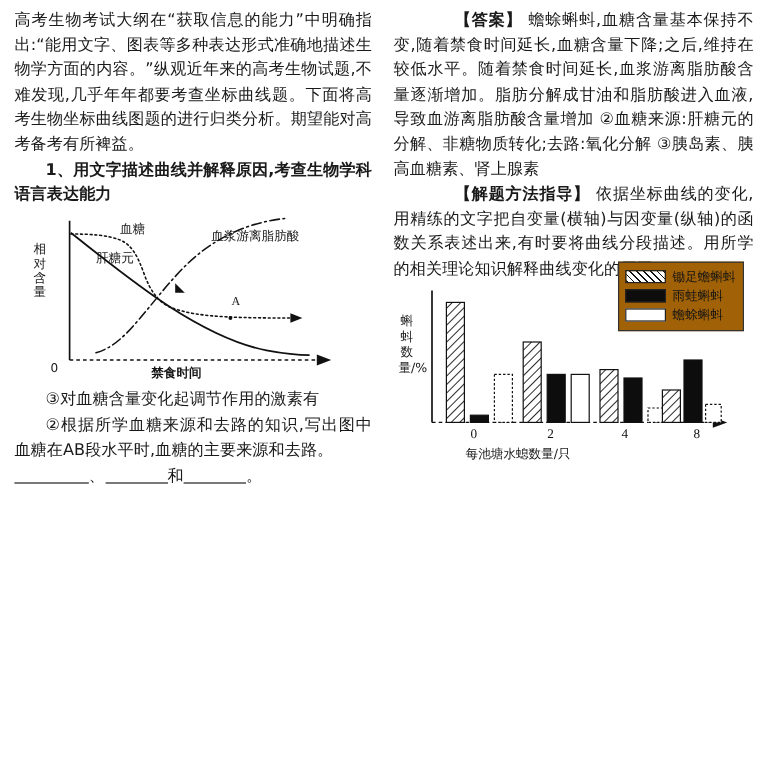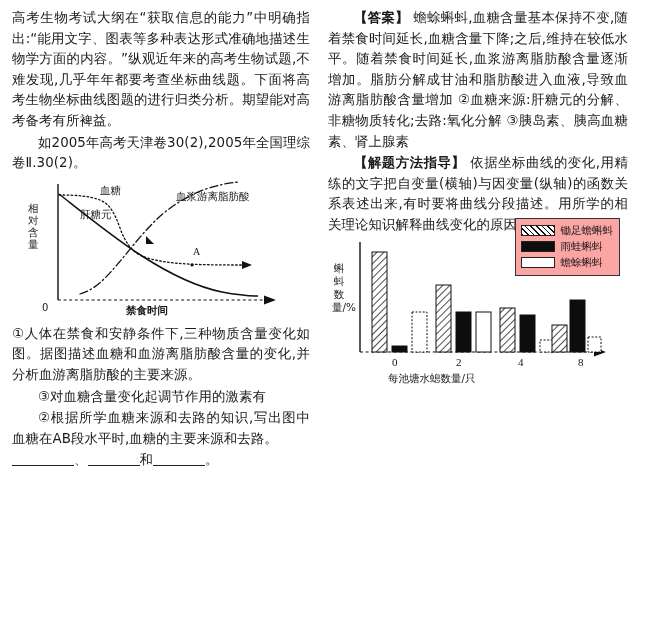--- a/index.html
+++ b/index.html
@@ -28,21 +28,21 @@
     margin:0 0 1px 0;
     font-size:13.4px;
     line-height:20.6px;
     text-align:justify;
     text-justify:inter-ideograph;
     letter-spacing:0.1px;
     color:#1a1a1a;
     font-family:"DejaVu Sans","Liberation Sans",sans-serif;
   }
   p.indent{text-indent:26px;}
-  .bold{font-weight:bold;}
+  .bold{font-weight:bold;margin-left:25px;}
   .blank{display:inline-block;border-bottom:1px solid #222;width:62px;height:13px;vertical-align:-2px;}
   .blank.sm{width:52px;}
 
   
   .figure-line{
     position:relative;
     width:262px;height:140px;
     margin:6px 0 4px 16px;
   }
   .lc-ylabel{
@@ -78,21 +78,21 @@
     font-size:10.5px;color:#1a1a1a;white-space:nowrap;
   }
   .bc-tick{
     position:absolute;top:116px;font-size:11px;
     font-family:"Liberation Serif",serif;color:#111;
   }
   .bc-legend{
     position:absolute;right:4px;top:-22px;
     border:1px solid #333;
     padding:3px 6px 3px 5px;
-    background:#fca5a5;
+    background:#a16207;
   }
   .bc-legend-row{
     display:flex;align-items:center;gap:6px;margin:2px 0;
   }
   .sw{width:34px;height:11px;border:1px solid #222;box-sizing:border-box;}
   .sw-hatch{
     background:
       repeating-linear-gradient(45deg,#111 0 1px,#fff 1px 4px);
   }
   .sw-black{background:#0d0d0d;}
@@ -101,22 +101,22 @@
 </style>
 </head>
 <body>
 
 <div class="page">
 
   <div class="col col-left">
 
     <p class="para">高考生物考试大纲在“获取信息的能力”中明确指出:“能用文字、图表等多种表达形式准确地描述生物学方面的内容。”纵观近年来的高考生物试题,不难发现,几乎年年都要考查坐标曲线题。下面将高考生物坐标曲线图题的进行归类分析。期望能对高考备考有所裨益。</p>
 
-
-    <p class="para indent">如2005年高考天津卷30(2),2005年全国理综卷Ⅱ.30(2)。</p>
+    <p class="para indent bold">1、用文字描述曲线并解释原因,考查生物学科语言表达能力</p>
+
 
 
     <div class="figure-line">
 
       <div class="lc-ylabel">相对含量</div>
 
       <svg class="lc-svg" width="246" height="136" viewBox="0 0 246 136">
 
         <line x1="16" y1="4" x2="16" y2="120" stroke="#111" stroke-width="1.4"></line>
 
@@ -135,21 +135,20 @@
       </svg>
 
       <div class="lc-lab lc-lab-xuetang">血糖</div>
       <div class="lc-lab lc-lab-fatty">血浆游离脂肪酸</div>
       <div class="lc-lab lc-lab-gan">肝糖元</div>
       <div class="lc-lab lc-lab-A">A</div>
       <div class="lc-lab lc-lab-zero">0</div>
       <div class="lc-lab lc-lab-x">禁食时间</div>
     </div>
 
-    <p class="para">①人体在禁食和安静条件下,三种物质含量变化如图。据图描述血糖和血游离脂肪酸含量的变化,并分析血游离脂肪酸的主要来源。</p>
     <p class="para indent"><span>③对血糖含量变化起调节作用的激素有</span></p>
     <p class="para indent">②根据所学血糖来源和去路的知识,写出图中血糖在AB段水平时,血糖的主要来源和去路。</p>
     <p class="para"><span class="blank"></span><span>、</span><span class="blank sm"></span><span>和</span><span class="blank sm"></span><span>。</span></p>
 
   </div>
 
   <div class="col col-right">
 
     <p class="para indent"><span class="bold">【答案】</span> <span>蟾蜍蝌蚪,血糖含量基本保持不变,随着禁食时间延长,血糖含量下降;之后,维持在较低水平。随着禁食时间延长,血浆游离脂肪酸含量逐渐增加。脂肪分解成甘油和脂肪酸进入血液,导致血游离脂肪酸含量增加 ②血糖来源:肝糖元的分解、非糖物质转化;去路:氧化分解 ③胰岛素、胰高血糖素、肾上腺素</span></p>
 

